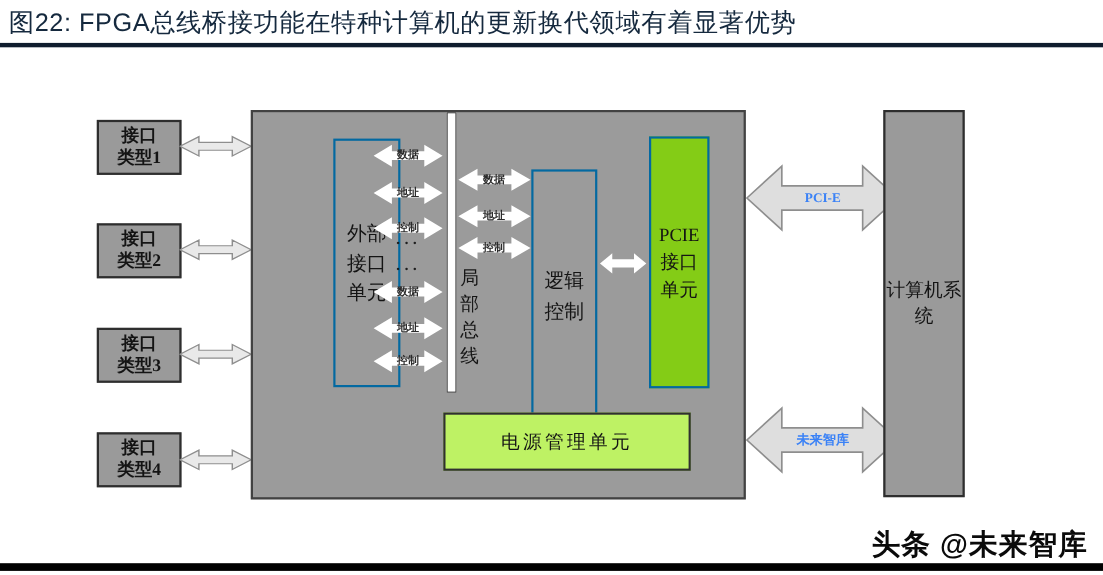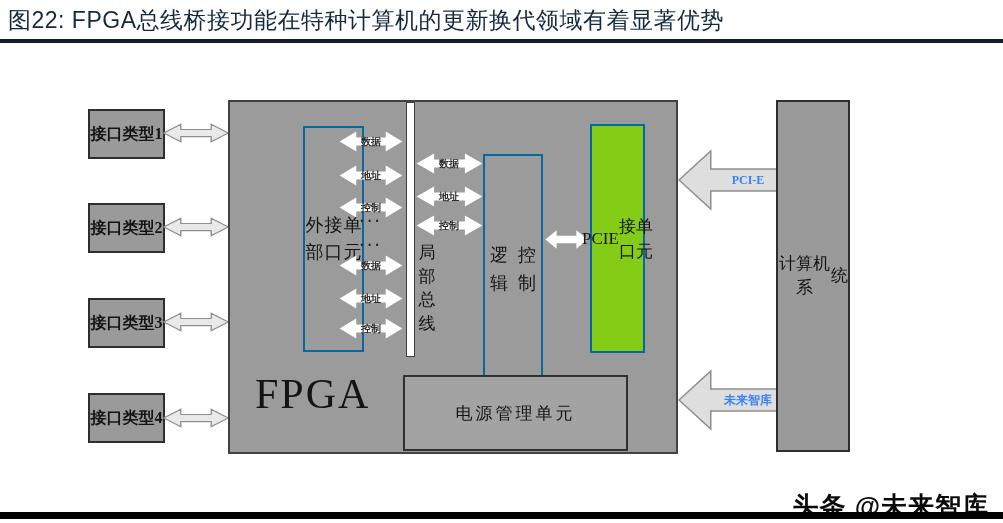--- a/index.html
+++ b/index.html
@@ -14,37 +14,36 @@
     font-weight:normal;font-size:23px;letter-spacing:.5px;color:#15293e;white-space:nowrap;
   }
   .title-rule{position:absolute;left:0;top:39px;width:1003px;height:4px;background:#101d2e;}
   .bottom-rule{position:absolute;left:0;top:512px;width:1003px;height:7px;background:#000;}
   .watermark{
     position:absolute;right:14px;top:478px;
     font-family:"Liberation Sans","DejaVu Sans",sans-serif;
     font-weight:bold;font-size:26px;color:#0a0a0a;
     text-shadow:2px 2px 0 #ffffff, 3px 3px 1px rgba(255,255,255,.85);
     letter-spacing:1px;
-    margin-top:11px;
   }
   
   .box{
     position:absolute;box-sizing:border-box;background:#9a9a9a;border:2px solid #0369a1;
-    display:flex;flex-direction:row;align-items:center;justify-content:center;
+    display:flex;flex-direction:column;align-items:center;justify-content:center;
     text-align:center;color:#141414;
   }
   .box span{display:block;}
   .iface-box{left:88px;width:77px;height:50px;font-size:16px;font-weight:bold;line-height:20px;border-color:#2e2e2e;}
   #iface1{top:109px;} #iface2{top:203px;} #iface3{top:298px;} #iface4{top:393px;}
   .fpga-box{left:228px;top:100px;width:450px;height:354px;border-color:#424242;background:#9b9b9b;}
   .ext-box{left:277px;top:126px;width:61px;height:226px;font-size:18px;line-height:27px;background:#9b9b9b;margin-left:26px;}
   .logic-box{left:483px;top:124px;width:60px;height:229px;font-size:18px;line-height:28px;background:#9b9b9b;margin-top:30px;}
   .pcie-box{left:590px;top:124px;width:55px;height:229px;font-size:17px;line-height:25px;background:#84cc16;}
-  .power-box{left:403px;top:375px;width:225px;height:76px;font-size:17px;letter-spacing:3px;background:#a3a3a3;border-color:#303030;}
-  .comp-box{left:776px;top:100px;width:74px;height:352px;font-size:17px;line-height:24px;border-color:#2e2e2e;}
+  .power-box{left:403px;top:375px;width:225px;height:53px;font-size:17px;letter-spacing:3px;background:#bef264;border-color:#303030;}
+  .comp-box{left:803px;top:100px;width:74px;height:352px;font-size:17px;line-height:24px;border-color:#2e2e2e;}
   .fpga-word{
     position:absolute;left:255px;top:370px;font-size:42px;color:#141414;
     font-family:"Liberation Serif","DejaVu Serif",serif;letter-spacing:2px;
   }
   
   .bus-bar{position:absolute;left:406px;top:102px;width:9px;height:255px;background:#ffffff;border:1px solid #3f3f3f;box-sizing:border-box;}
   .bus-label{position:absolute;left:417px;top:241px;width:20px;font-size:17px;line-height:23.5px;text-align:center;color:#141414;}
   .bus-label span{display:block;}
   
   .arrow{position:absolute;overflow:visible;}
@@ -101,21 +100,20 @@
       <use href="#dbl-s"></use>
     </svg>
   <svg class="arrow iface-arrow" style="left:163px;top:311px;width:66px;height:22px">
       <use href="#dbl-s"></use>
     </svg>
   <svg class="arrow iface-arrow" style="left:163px;top:407px;width:66px;height:22px">
       <use href="#dbl-s"></use>
     </svg>
 
   <div class="box fpga-box"></div>
-  <div class="fpga-word">FPGA</div>
 
   <div class="box ext-box">
     <span>外部</span>
     <span>接口</span>
     <span>单元</span>
   </div>
 
   <svg class="arrow small-arrow" style="left:339px;top:129px;width:64px;height:25px">
       <use href="#dbl-s"></use>
     </svg>

